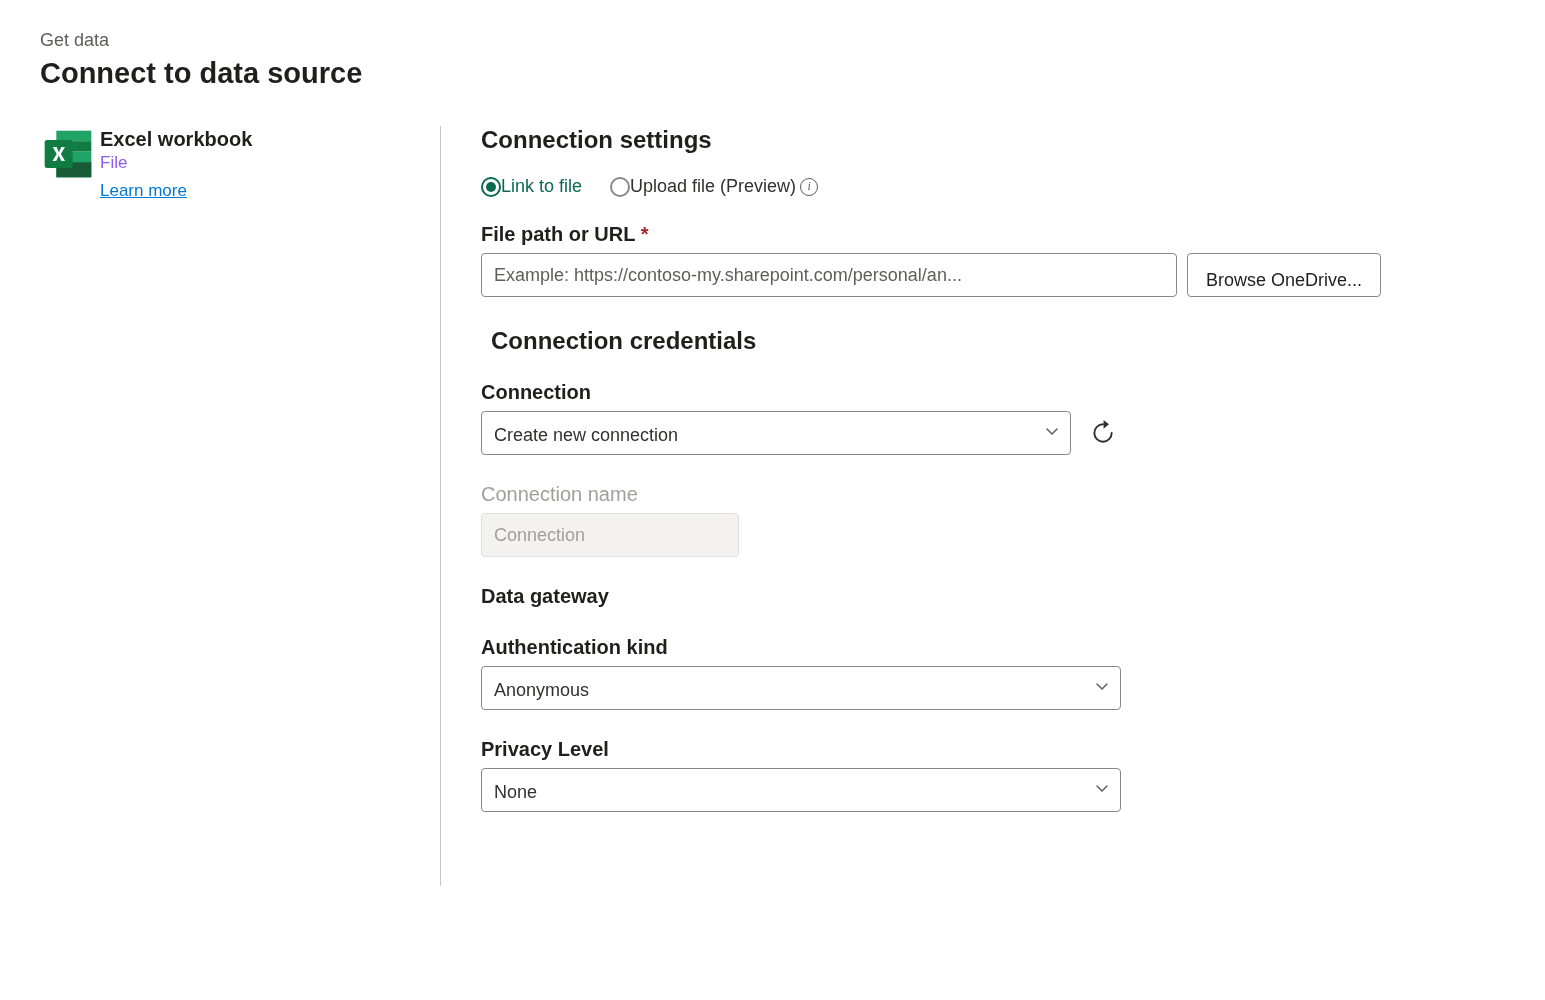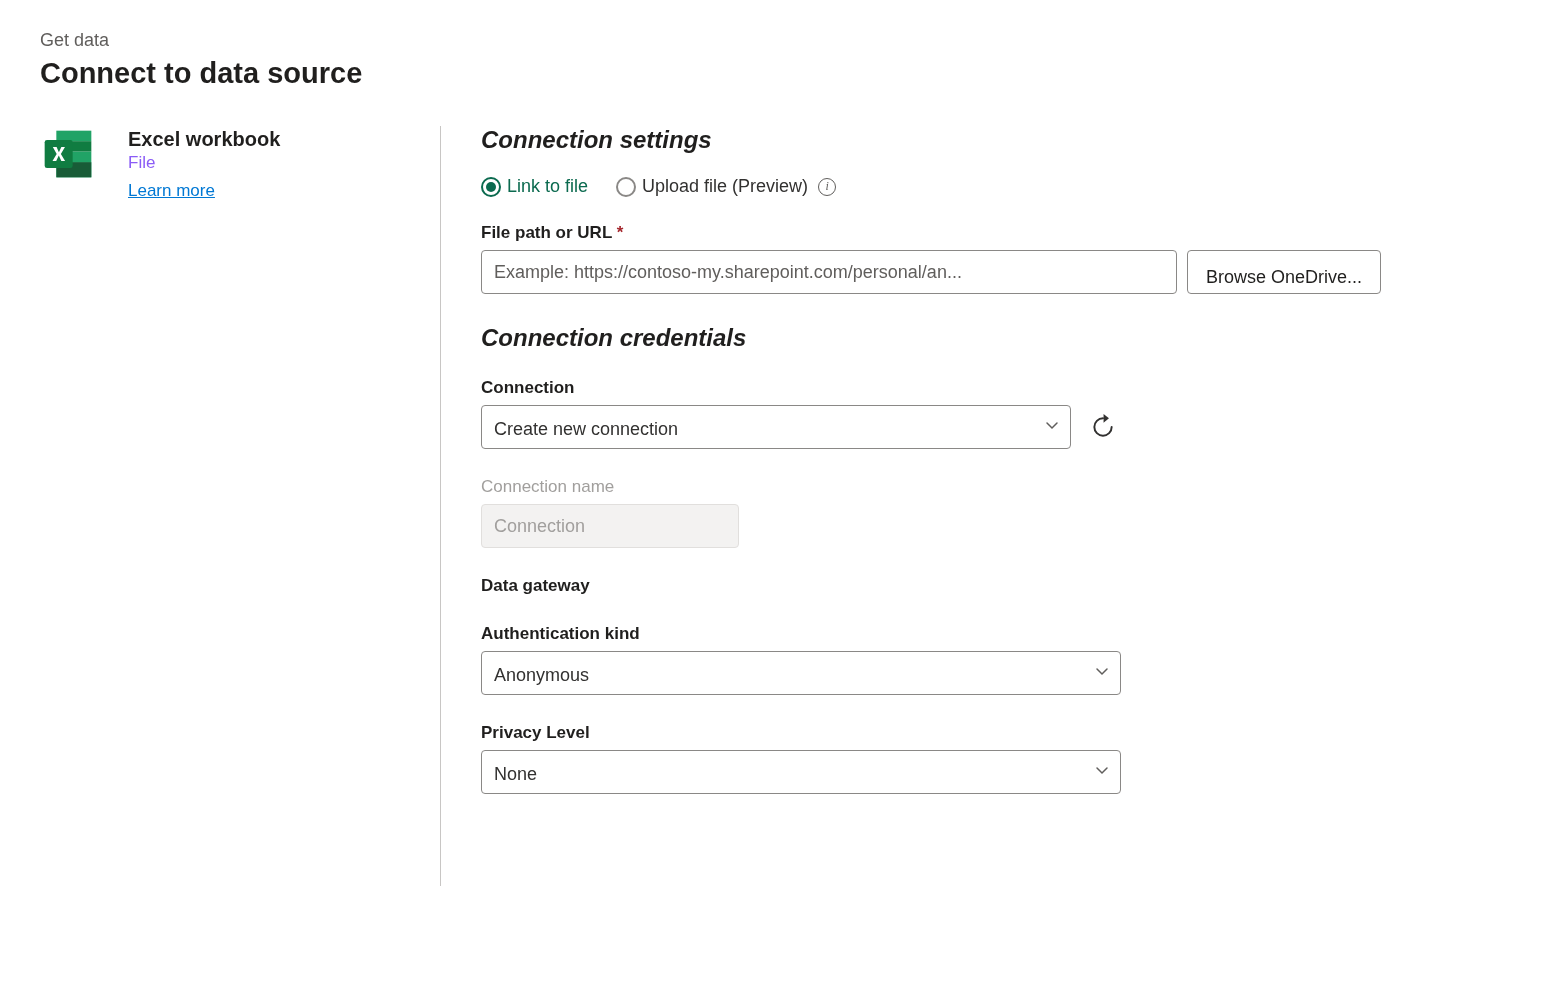--- a/index.html
+++ b/index.html
@@ -27,21 +27,21 @@
     .content {
       display: flex;
     }
     .left-panel {
       width: 400px;
       padding-right: 30px;
     }
     .source-item {
       display: flex;
       align-items: flex-start;
-      gap: 32px;
+      gap: 4px;
     }
     .excel-icon {
       width: 56px;
       height: 56px;
       position: relative;
       flex-shrink: 0;
     }
     .excel-icon svg {
       width: 56px;
       height: 56px;
@@ -75,32 +75,30 @@
     }
     .right-panel {
       flex: 1;
       max-width: 900px;
     }
     .section-heading {
       font-size: 24px;
       font-weight: 600;
       color: #201f1e;
       margin-bottom: 22px;
-      font-style: italic;
     }
     .radio-group {
       display: flex;
       gap: 28px;
       align-items: center;
       margin-bottom: 26px;
     }
     .radio-option {
       display: flex;
       align-items: center;
-      gap: 6px;
       cursor: pointer;
       font-size: 18px;
     }
     .radio-circle {
       width: 20px;
       height: 20px;
       border-radius: 50%;
       border: 2px solid #8a8886;
       display: flex;
       align-items: center;
@@ -126,21 +124,21 @@
       display: inline-flex;
       align-items: center;
       justify-content: center;
       font-size: 12px;
       font-style: italic;
       font-family: serif;
       color: #605e5c;
       margin-left: 4px;
     }
     .field-label {
-      font-size: 17px;
+      font-size: 20px;
       font-weight: 600;
       color: #201f1e;
       margin-bottom: 7px;
       display: block;
     }
     .field-label.disabled {
       color: #a19f9d;
       font-weight: 400;
     }
     .required {
@@ -225,20 +223,21 @@
       max-width: 640px;
     }
     .field-block-with-refresh{
       display:flex;
       gap:14px;
       align-items:center;
     }
     .credentials-heading{
       margin-top:10px;
       margin-bottom:26px;
+      margin-left:10px;
     }
   </style>
 </head>
 <body>
 
 <div class="breadcrumb">Get data</div>
 <h1 class="page-title">Connect to data source</h1>
 
 <div class="content">
   <div class="left-panel">

